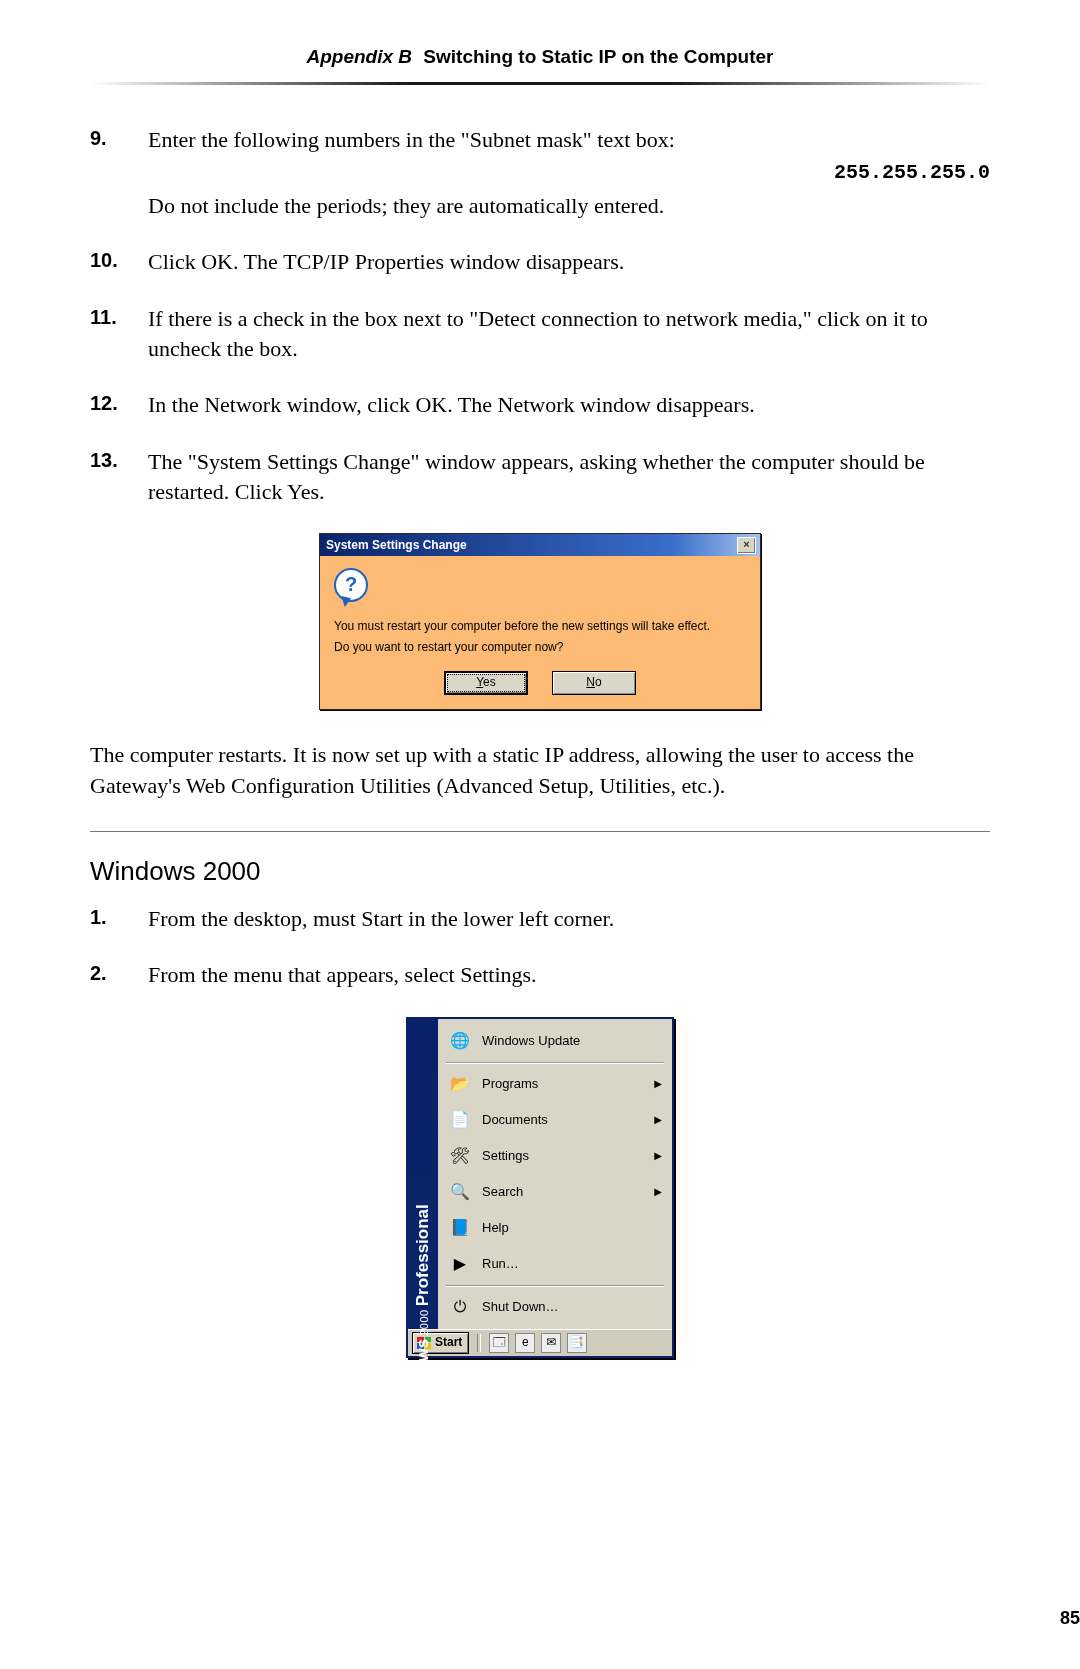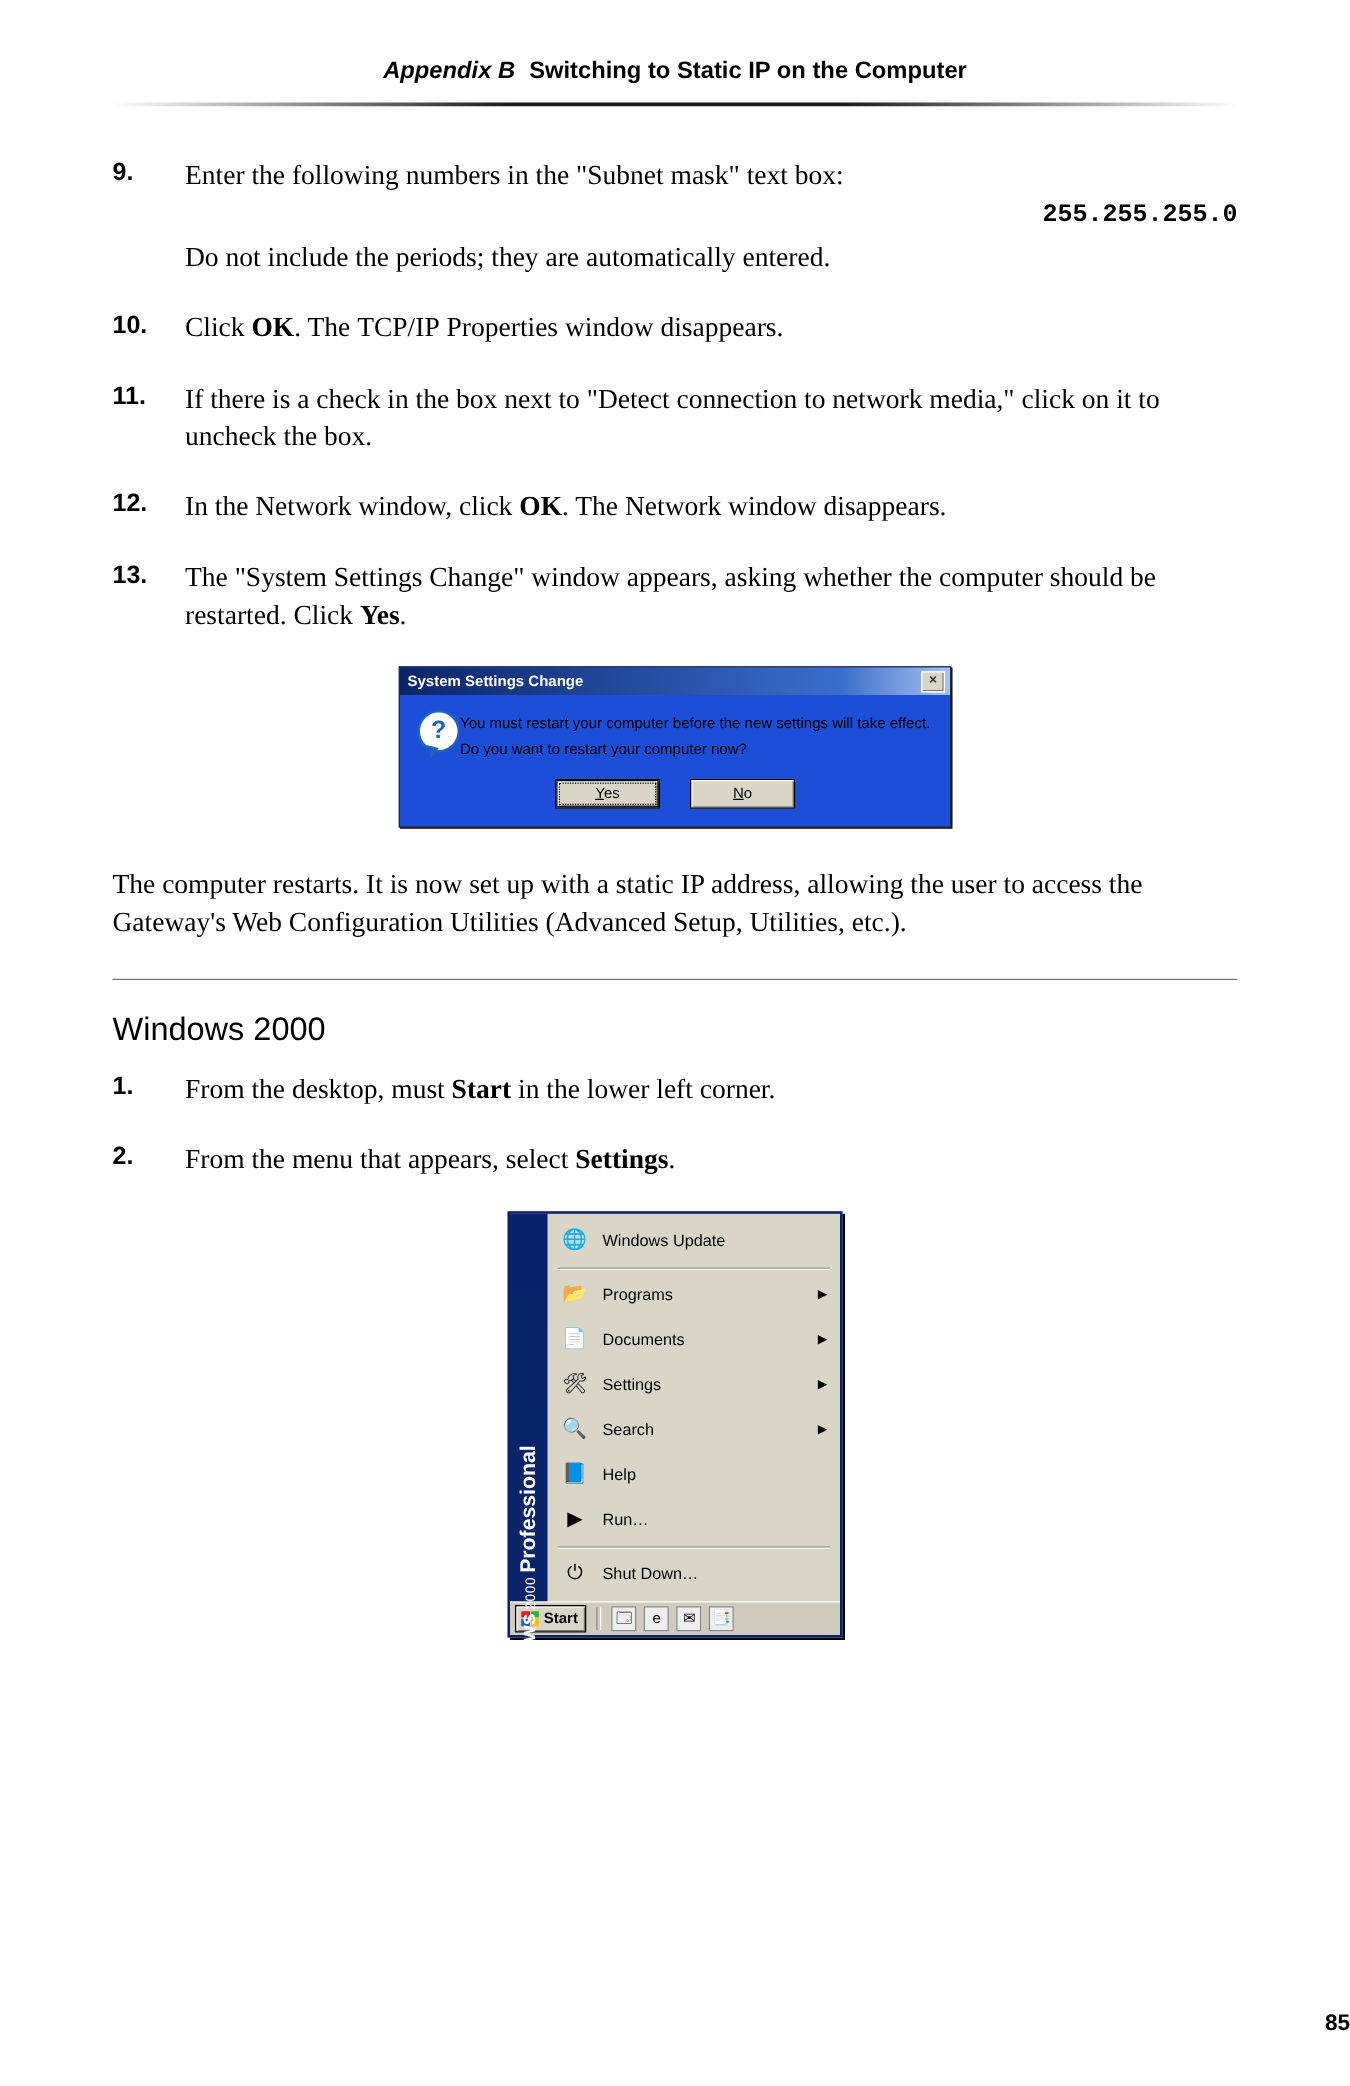--- a/index.html
+++ b/index.html
@@ -54,21 +54,21 @@
     font-size: 20px;
   }
   .mono {
     font-family: "Courier New", monospace;
     font-weight: bold;
     font-size: 20px;
     display: block;
     text-align: right;
     margin: 4px 0 4px 160px;
   }
-  .bold { font-weight: bold; }
+  .bold { font-weight: normal; }
   .sc { font-variant: small-caps; }
   .paragraph {
     margin: 20px 0 30px 0;
   }
   .section-rule {
     border: none;
     border-top: 1px solid #777;
     margin: 24px 0 22px 0;
   }
   h2.section {
@@ -91,21 +91,21 @@
   .dialog-wrap {
     display: flex;
     justify-content: center;
     margin: 10px 0 30px 0;
   }
   .ssc-dialog {
     width: 440px;
     border: 1px solid #2b2b2b;
     font-family: Tahoma, Arial, sans-serif;
     font-size: 12px;
-    background: #1d4ed8;
+    background: #fdba74;
     box-shadow: 1px 1px 0 #000;
   }
   .ssc-title {
     height: 22px;
     display: flex;
     align-items: center;
     justify-content: space-between;
     padding: 0 4px 0 6px;
     color: #fff;
     font-weight: bold;
@@ -121,21 +121,23 @@
     font-size: 11px;
     line-height: 13px;
     text-align: center;
     font-family: Arial, sans-serif;
   }
   .ssc-body {
     padding: 12px 14px 14px 14px;
   }
   .ssc-row {
     display: flex;
+    gap: 14px;
     align-items: flex-start;
+    flex-direction: column;
   }
   .qicon {
     width: 30px; height: 30px; flex: none;
     border-radius: 50%;
     border: 2px solid #1e63c1;
     background: #fff;
     position: relative;
   }
   .qicon::before {
     content: "?";

